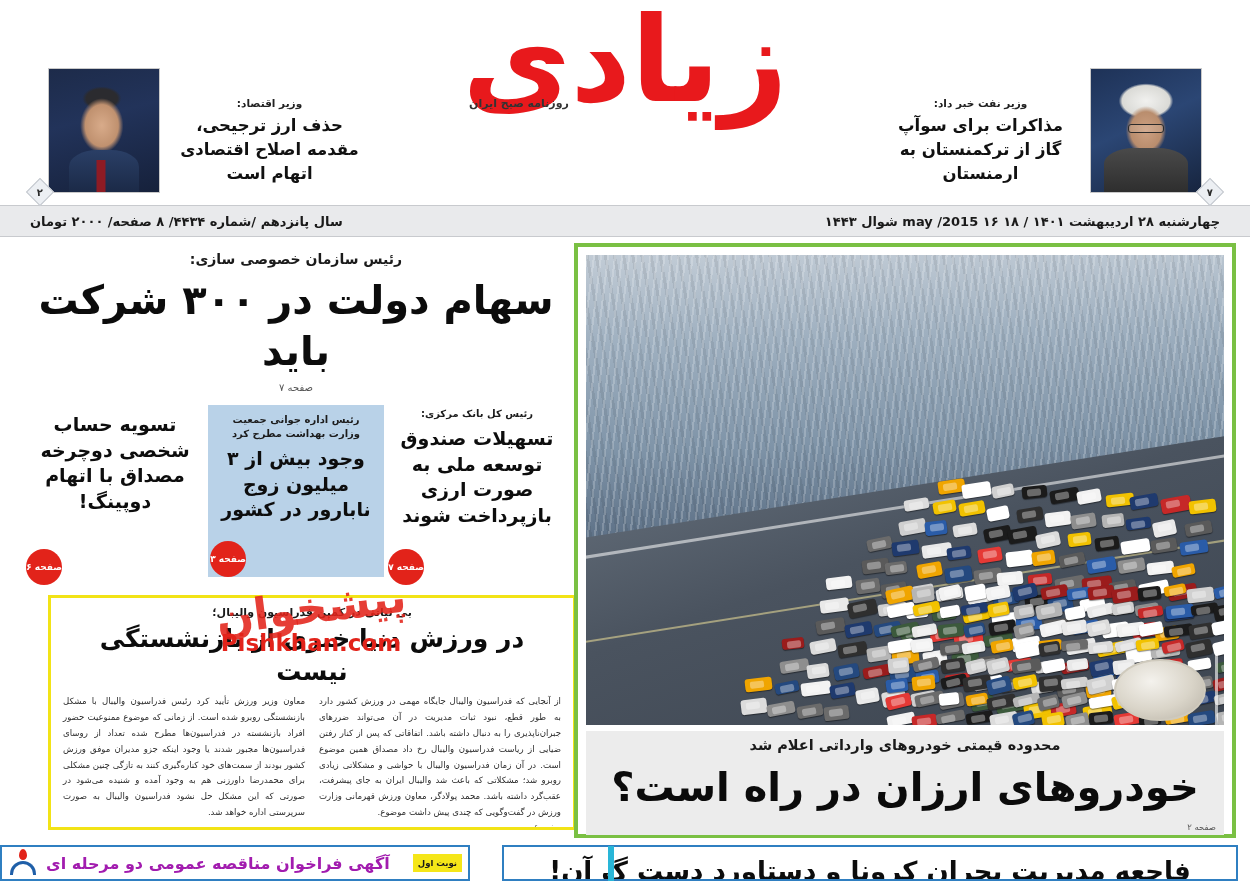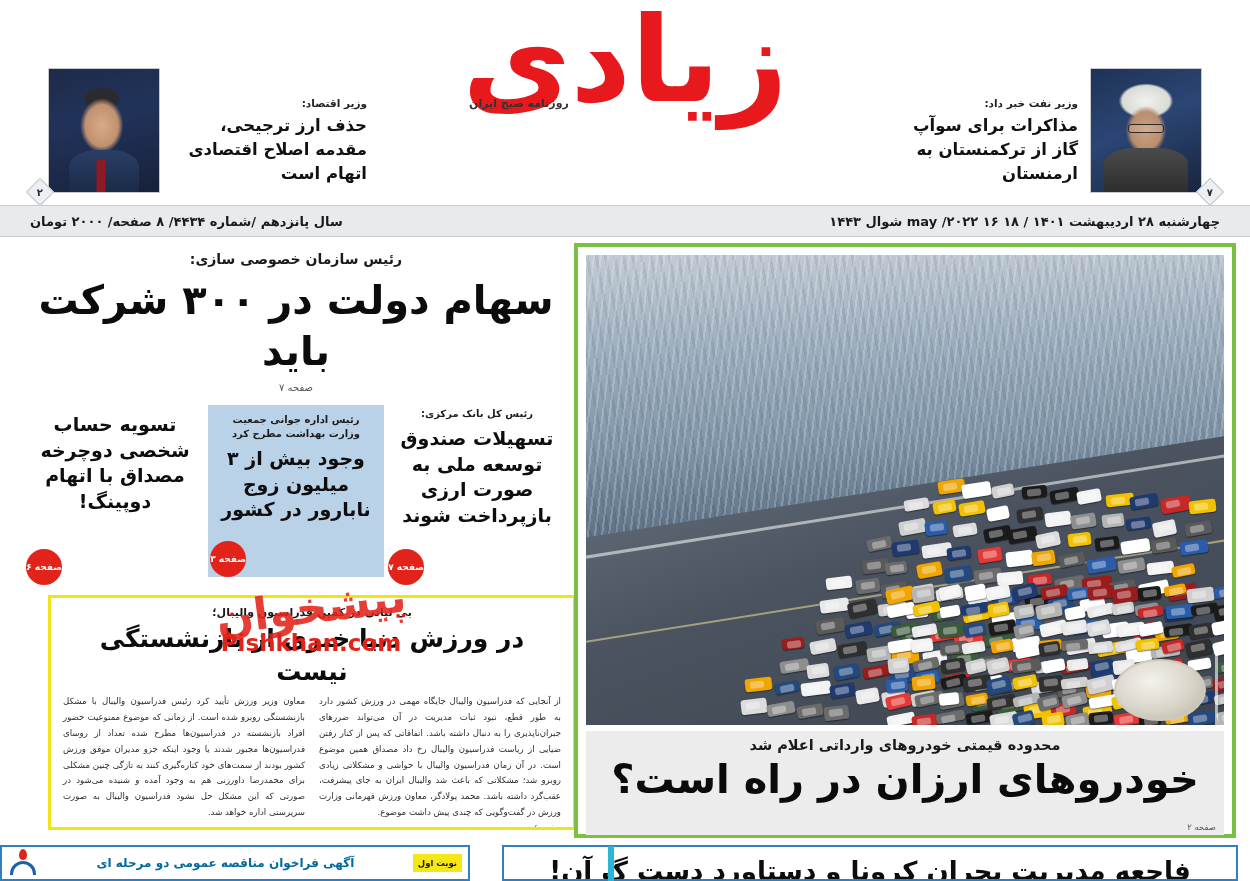--- a/index.html
+++ b/index.html
@@ -107,21 +107,21 @@
     transform: rotate(-45deg);
     font-size: 10px; font-weight: bold; color: #2a2a2a;
   }
   .page-marker.left  { left: 30px;  top: 182px; }
   .page-marker.right { right: 30px; top: 182px; }
 
   .mast-teaser {
     position: absolute;
     top: 96px;
     width: 195px;
-    text-align: right;
+    text-align: center;
     line-height: 1.42;
   }
   .mast-teaser.left  { left: 172px; }
   .mast-teaser.right { right: 172px; }
   .mast-teaser .kicker {
     font-size: 10.5px; color: #222; font-weight: bold;
     margin-bottom: 3px;
   }
   .mast-teaser .title {
     font-size: 16.5px; font-weight: bold; color: #111;
@@ -335,21 +335,21 @@
   .feature-caption {
     position: relative;
     margin-top: 6px;
     background: #ececec;
     height: 104px;
     text-align: center;
     padding: 6px 10px 0;
   }
   .feature-caption .kicker {
     font-size: 14.5px; font-weight: bold; color: #1a1a1a;
-    margin-bottom: 4px;
+    margin-bottom: 12px;
   }
   .feature-caption .headline {
     font-size: 40px; font-weight: bold; color: #0b0b0b;
     line-height: 1.12; letter-spacing: -1px;
   }
   .feature-caption .pageref {
     position: absolute; right: 8px; bottom: 3px;
     font-size: 8.5px; color: #555;
   }
 
@@ -384,23 +384,23 @@
   }
   .ad-logo .arc {
     position: absolute; left: 2px; bottom: 2px;
     width: 26px; height: 14px;
     border: 3px solid #1f5fa8;
     border-bottom: none;
     border-radius: 26px 26px 0 0;
   }
   .ad-title {
     flex: 1;
-    text-align: center;
-    font-size: 12px; font-weight: bold;
-    color: #0369a1;
+    text-align: left;
+    font-size: 16px; font-weight: bold;
+    color: #a21caf;
   }
   .ad-nobat {
     flex: 0 0 auto;
     background: #f5e618;
     color: #1a1a1a;
     font-size: 8.5px; font-weight: bold;
     padding: 4px 5px;
     line-height: 1.2;
     text-align: center;
   }
@@ -459,21 +459,21 @@
     <div class="page-marker right">
       <span>۷</span>
     </div>
     <div class="mast-teaser right">
       <div class="kicker">وزیر نفت خبر داد:</div>
       <div class="title">مذاکرات برای سوآپ گاز از ترکمنستان به ارمنستان</div>
     </div>
   </div>
 
   <div class="datebar">
-    <div class="right-info">چهارشنبه ۲۸ اردیبهشت ۱۴۰۱ / ۱۸ may /۲۰۲۲    ۱۶ شوال ۱۴۴۳</div>
+    <div class="right-info">چهارشنبه ۲۸ اردیبهشت ۱۴۰۱ / ۱۸ may /2015    ۱۶ شوال ۱۴۴۳</div>
     <div class="left-info">سال پانزدهم /شماره ۴۴۳۴/ ۸ صفحه/ ۲۰۰۰ تومان</div>
   </div>
 
   <div class="left-col">
 
     <div class="lead-story">
       <div class="kicker">رئیس سازمان خصوصی سازی:</div>
       <div class="headline">سهام دولت در ۳۰۰ شرکت باید</div>
       <div class="pageref">صفحه ۷</div>
     </div>

